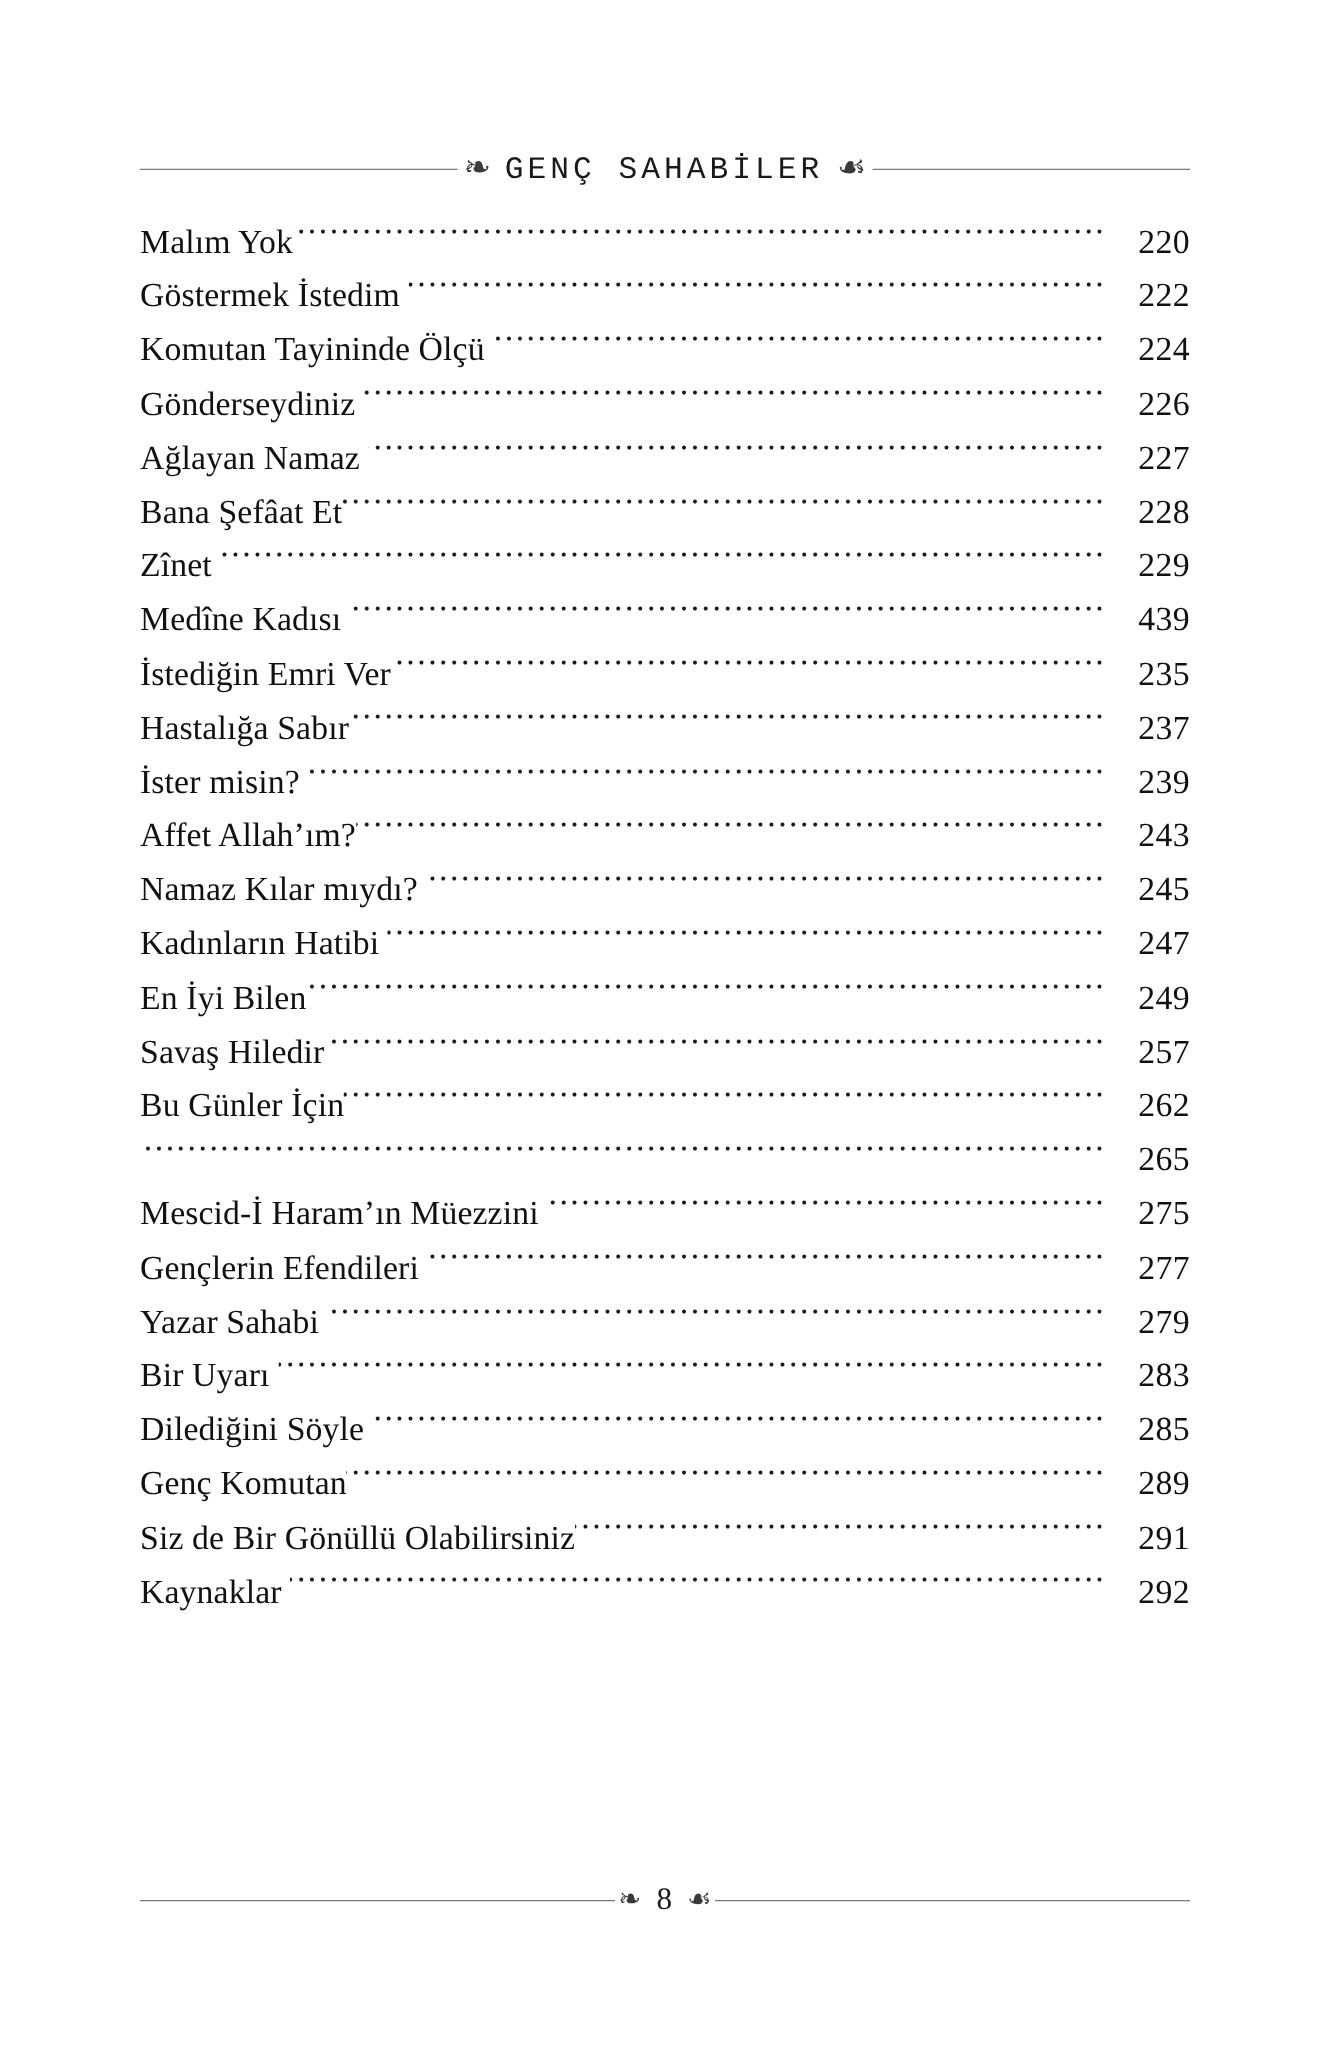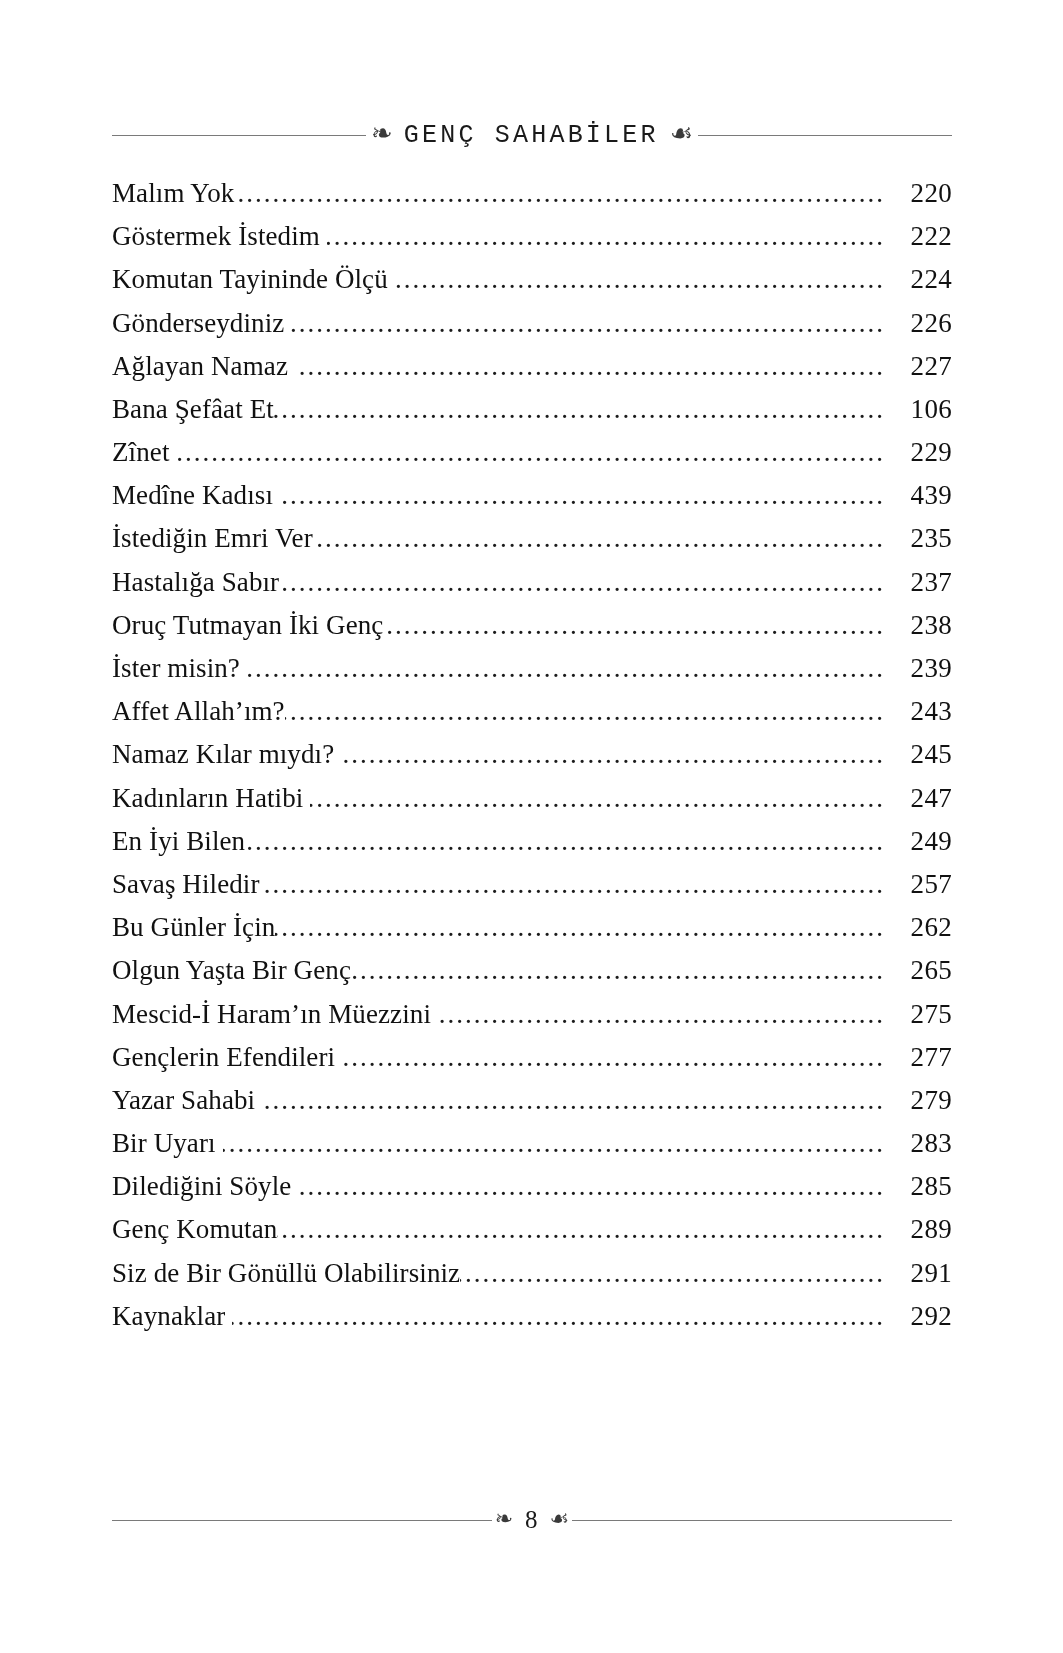--- a/index.html
+++ b/index.html
@@ -65,21 +65,21 @@
 
   
   .toc {
     position: absolute;
     left: 112px;
     top: 172px;
     width: 840px;
   }
   .toc-entry {
     display: flex;
-    align-items: flex-end;
+    align-items: flex-start;
     width: 100%;
     height: 43.2px;
     font-size: 27px;
     line-height: 43.2px;
     color: #111111;
     white-space: nowrap;
   }
   .entry-title {
     flex: 0 0 auto;
     letter-spacing: 0.1px;
@@ -176,21 +176,21 @@
         <span class="entry-page">226</span>
       </div>
       <div class="toc-entry loose">
         <span class="entry-title">Ağlayan Namaz</span>
         <span class="leader"></span>
         <span class="entry-page">227</span>
       </div>
       <div class="toc-entry tight">
         <span class="entry-title">Bana Şefâat Et</span>
         <span class="leader"></span>
-        <span class="entry-page">106</span>
+        <span class="entry-page">228</span>
       </div>
       <div class="toc-entry loose">
         <span class="entry-title">Zînet</span>
         <span class="leader"></span>
         <span class="entry-page">229</span>
       </div>
       <div class="toc-entry loose">
         <span class="entry-title">Medîne Kadısı</span>
         <span class="leader"></span>
         <span class="entry-page">439</span>
@@ -198,25 +198,20 @@
       <div class="toc-entry tight">
         <span class="entry-title">İstediğin Emri Ver</span>
         <span class="leader"></span>
         <span class="entry-page">235</span>
       </div>
       <div class="toc-entry tight">
         <span class="entry-title">Hastalığa Sabır</span>
         <span class="leader"></span>
         <span class="entry-page">237</span>
       </div>
-      <div class="toc-entry tight">
-        <span class="entry-title">Oruç Tutmayan İki Genç</span>
-        <span class="leader"></span>
-        <span class="entry-page">238</span>
-      </div>
       <div class="toc-entry loose">
         <span class="entry-title">İster misin?</span>
         <span class="leader"></span>
         <span class="entry-page">239</span>
       </div>
       <div class="toc-entry tight">
         <span class="entry-title">Affet Allah’ım?</span>
         <span class="leader"></span>
         <span class="entry-page">243</span>
       </div>
@@ -239,21 +234,20 @@
         <span class="entry-title">Savaş Hiledir</span>
         <span class="leader"></span>
         <span class="entry-page">257</span>
       </div>
       <div class="toc-entry tight">
         <span class="entry-title">Bu Günler İçin</span>
         <span class="leader"></span>
         <span class="entry-page">262</span>
       </div>
       <div class="toc-entry tight">
-        <span class="entry-title">Olgun Yaşta Bir Genç</span>
         <span class="leader"></span>
         <span class="entry-page">265</span>
       </div>
       <div class="toc-entry loose">
         <span class="entry-title">Mescid-İ Haram’ın Müezzini</span>
         <span class="leader"></span>
         <span class="entry-page">275</span>
       </div>
       <div class="toc-entry loose">
         <span class="entry-title">Gençlerin Efendileri</span>

